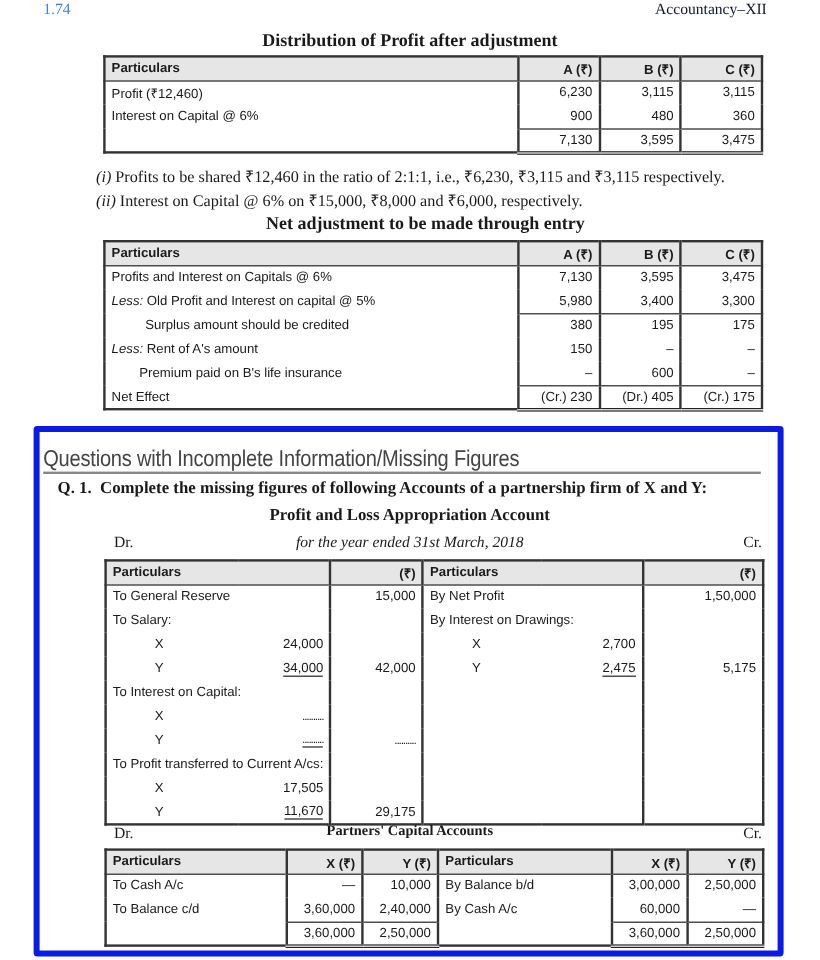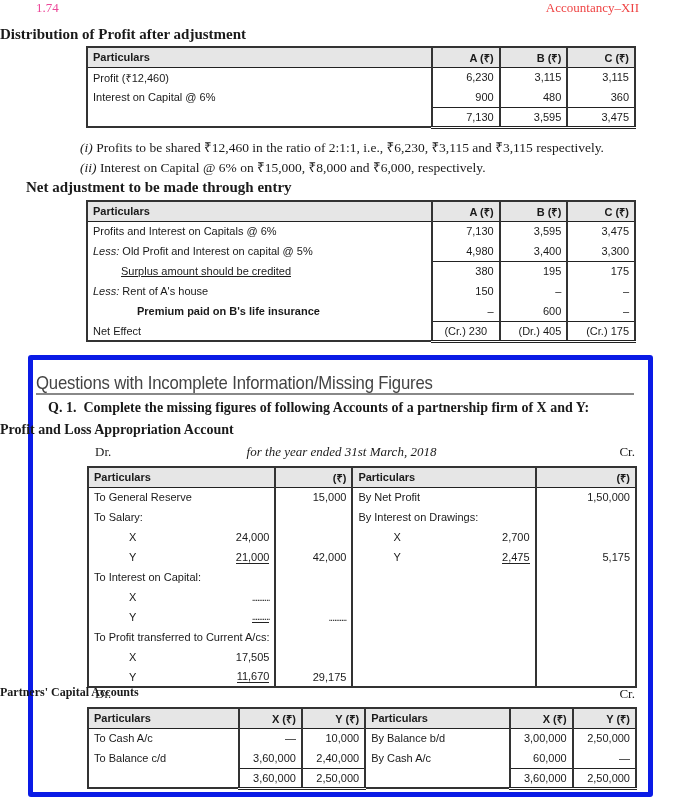--- a/index.html
+++ b/index.html
@@ -1,23 +1,23 @@
 <!DOCTYPE html>
 <html><head>
 <meta charset="utf-8">
 <style>
   * { box-sizing: border-box; margin: 0; padding: 0; }
   html, body { width: 683px; height: 800px; background: #fff; overflow: hidden; }
   body { position: relative; font-family: "Liberation Serif", serif; color: #1a1a1a; }
   .abs { position: absolute; }
 
-  #page-num { left: 36px; top: 0px; font-size: 13px; color: #ec4899; }
-  #book-title { right: 44px; top: 0px; font-size: 13px; color: #ef4444; }
-
-  .caption { left: 0; width: 683px; font-weight: bold; font-size: 15px; }
+  #page-num { left: 36px; top: 0px; font-size: 13px; color: #3b82f6; }
+  #book-title { right: 44px; top: 0px; font-size: 13px; color: #0f172a; }
+
+  .caption { left: 0; width: 683px; text-align: center; font-weight: bold; font-size: 15px; }
 
   table.acc { border-collapse: collapse; font-family: "Liberation Sans", sans-serif; font-size: 11px; }
   table.acc td, table.acc th { padding: 0 5px; height: 20px; white-space: nowrap; }
   table.acc th { background: #e6e6e6; font-weight: bold; text-align: left; border-bottom: 1px solid #222; }
   table.acc th.r, table.acc td.r { text-align: right; }
   table.acc .vl { border-left: 2px solid #333; }
   .box { border: 2px solid #333; }
   .u1 { border-bottom: 1px solid #222; }
   .num-u { display: inline-block; border-bottom: 1px solid #222; }
 
@@ -82,45 +82,45 @@
     <th class="r vl">C (₹)</th>
   </tr>
   <tr>
     <td>Profits and Interest on Capitals @ 6%</td>
     <td class="r vl">7,130</td>
     <td class="r vl">3,595</td>
     <td class="r vl">3,475</td>
   </tr>
   <tr>
     <td><i>Less:</i><span> Old Profit and Interest on capital @ 5%</span></td>
-    <td class="r vl u1">4,980</td>
+    <td class="r vl u1">5,980</td>
     <td class="r vl u1">3,400</td>
     <td class="r vl u1">3,300</td>
   </tr>
   <tr>
-    <td style="padding-left:33px;text-decoration:underline;">Surplus amount should be credited</td>
+    <td style="padding-left:33px;">Surplus amount should be credited</td>
     <td class="r vl">380</td>
     <td class="r vl">195</td>
     <td class="r vl">175</td>
   </tr>
   <tr>
-    <td><i>Less:</i><span> Rent of A's house</span></td>
+    <td><i>Less:</i><span> Rent of A's amount</span></td>
     <td class="r vl">150</td>
     <td class="r vl">–</td>
     <td class="r vl">–</td>
   </tr>
   <tr>
-    <td style="padding-left:49px;font-weight:bold;">Premium paid on B's life insurance</td>
+    <td style="padding-left:28px;">Premium paid on B's life insurance</td>
     <td class="r vl">–</td>
     <td class="r vl">600</td>
     <td class="r vl">–</td>
   </tr>
   <tr>
     <td>Net Effect</td>
-    <td class="r vl" style="border-top:1px solid #222; border-bottom:3px double #222;text-align:center;">(Cr.)  230</td>
+    <td class="r vl" style="border-top:1px solid #222; border-bottom:3px double #222;">(Cr.)  230</td>
     <td class="r vl" style="border-top:1px solid #222; border-bottom:3px double #222;">(Dr.)  405</td>
     <td class="r vl" style="border-top:1px solid #222; border-bottom:3px double #222;">(Cr.) 175</td>
   </tr>
 </tbody>
   </table>
 
 <div id="q-box" class="abs" style="border-color: rgb(10, 27, 230);"></div>
 <div id="q-heading" class="abs">Questions with Incomplete Information/Missing Figures</div>
 <div id="q-rule" class="abs"></div>
 <div id="q-text" class="abs">
@@ -164,21 +164,21 @@
   <tr>
     <td style="padding-left:40px;">X</td>
     <td class="r">24,000</td>
     <td class="vl"></td>
     <td class="vl" style="padding-left:40px;">X</td>
     <td class="r">2,700</td>
     <td class="vl"></td>
   </tr>
   <tr>
     <td style="padding-left:40px;">Y</td>
-    <td class="r"><span class="num-u">21,000</span></td>
+    <td class="r"><span class="num-u">34,000</span></td>
     <td class="r vl">42,000</td>
     <td class="vl" style="padding-left:40px;">Y</td>
     <td class="r"><span class="num-u">2,475</span></td>
     <td class="r vl">5,175</td>
   </tr>
   <tr>
     <td colspan="2">To Interest on Capital:</td>
     <td class="vl"></td>
         <td colspan="2" class="vl"></td>
         <td class="vl"></td>

